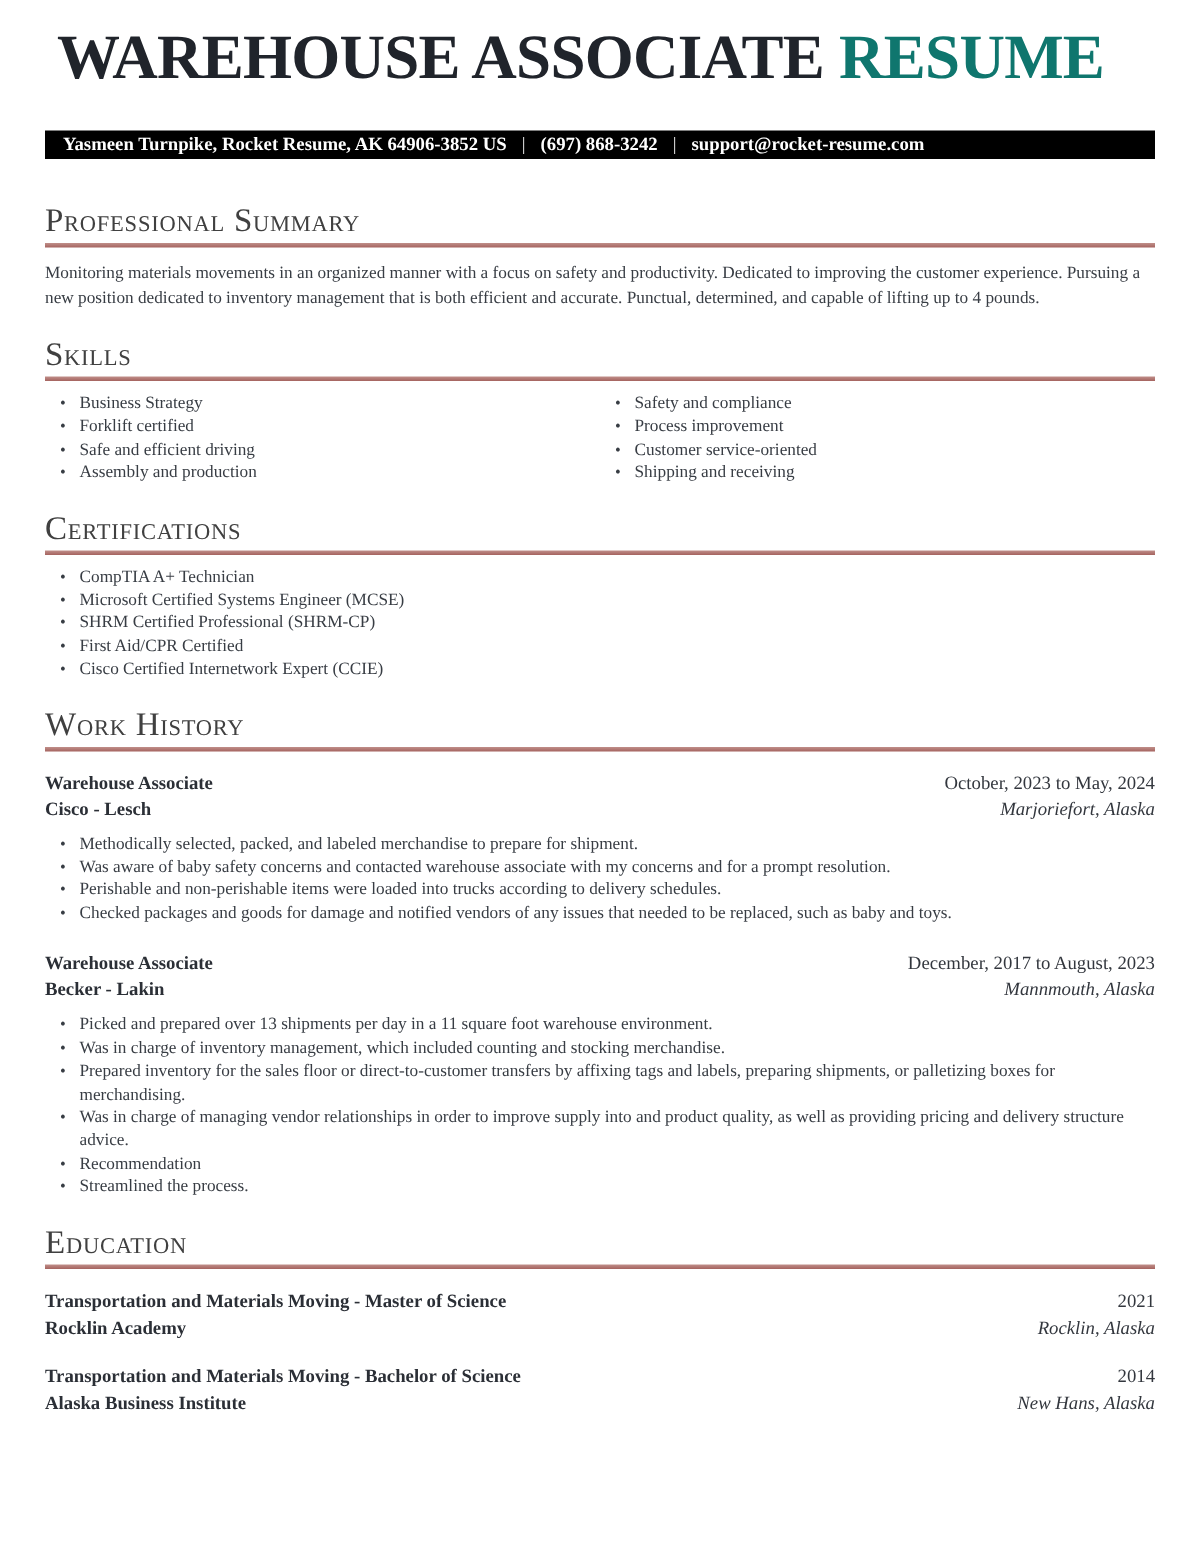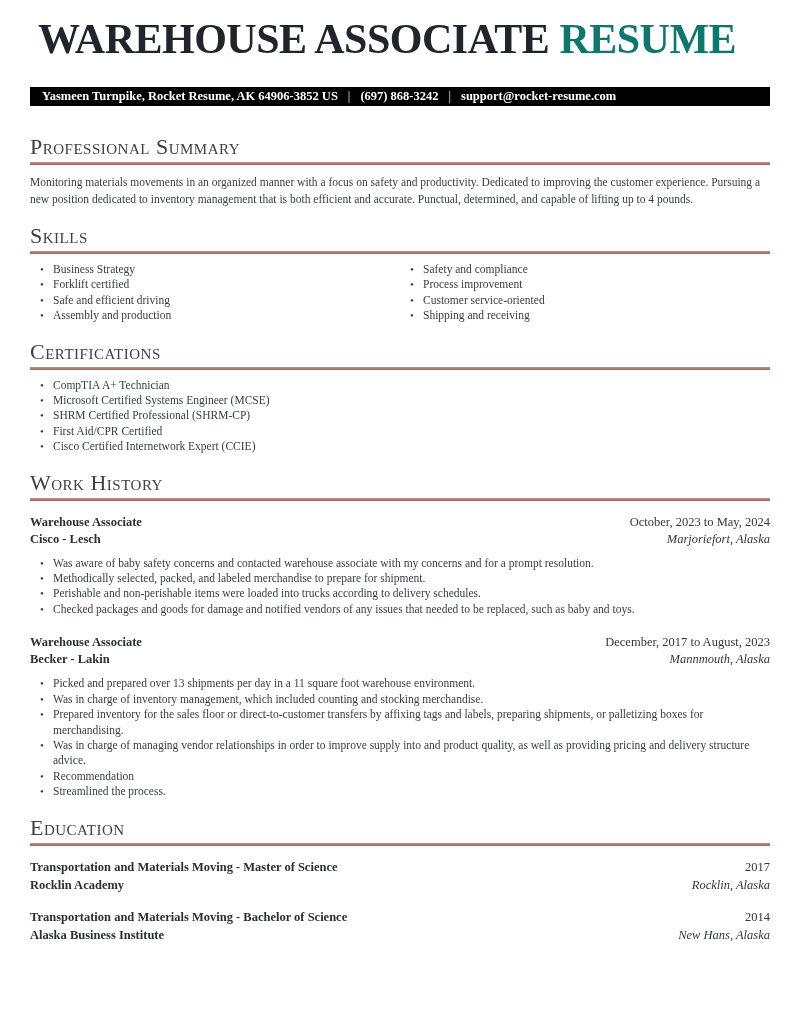--- a/index.html
+++ b/index.html
@@ -161,22 +161,22 @@
     <div class="job-entry">
       <div class="row job-title-line">
         <span class="b">Warehouse Associate</span>
         <span class="r">October, 2023 to May, 2024</span>
       </div>
       <div class="row job-company-line">
         <span class="b">Cisco - Lesch</span>
         <span class="i">Marjoriefort, Alaska</span>
       </div>
       <div class="bullets">
+        <div class="bullet-item">Methodically selected, packed, and labeled merchandise to prepare for shipment.</div>
         <div class="bullet-item">Was aware of baby safety concerns and contacted warehouse associate with my concerns and for a prompt resolution.</div>
-        <div class="bullet-item">Methodically selected, packed, and labeled merchandise to prepare for shipment.</div>
         <div class="bullet-item">Perishable and non-perishable items were loaded into trucks according to delivery schedules.</div>
         <div class="bullet-item">Checked packages and goods for damage and notified vendors of any issues that needed to be replaced, such as baby and toys.</div>
       </div>
     </div>
 
     <div class="job-entry">
       <div class="row job-title-line">
         <span class="b">Warehouse Associate</span>
         <span class="r">December, 2017 to August, 2023</span>
       </div>
@@ -193,21 +193,21 @@
         <div class="bullet-item">Streamlined the process.</div>
       </div>
     </div>
 
     <h2 class="section-heading mt-section">Education</h2>
     <div class="section-rule"></div>
 
     <div class="edu-entry">
       <div class="row edu-line1">
         <span class="b">Transportation and Materials Moving - Master of Science</span>
-        <span class="r">2017</span>
+        <span class="r">2021</span>
       </div>
       <div class="row edu-line2">
         <span class="b">Rocklin Academy</span>
         <span class="i">Rocklin, Alaska</span>
       </div>
     </div>
 
     <div class="edu-entry">
       <div class="row edu-line1">
         <span class="b">Transportation and Materials Moving - Bachelor of Science</span>

